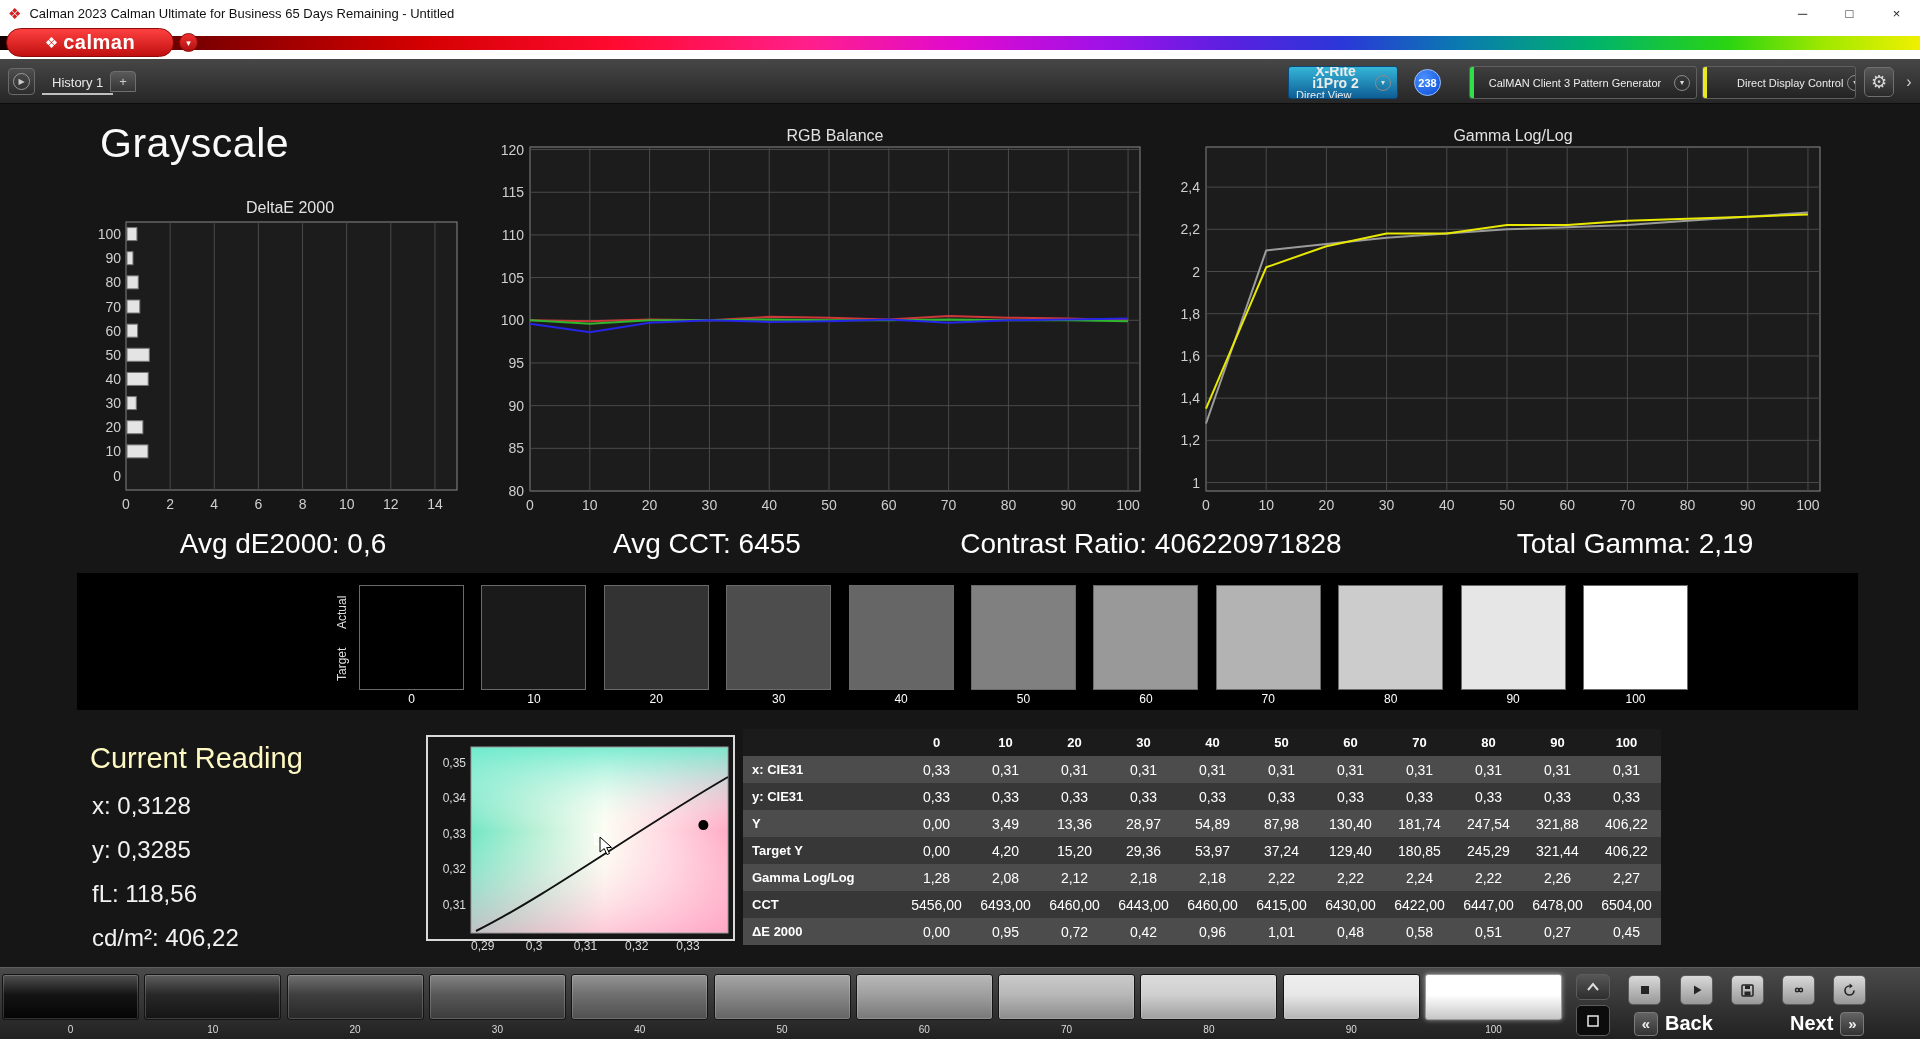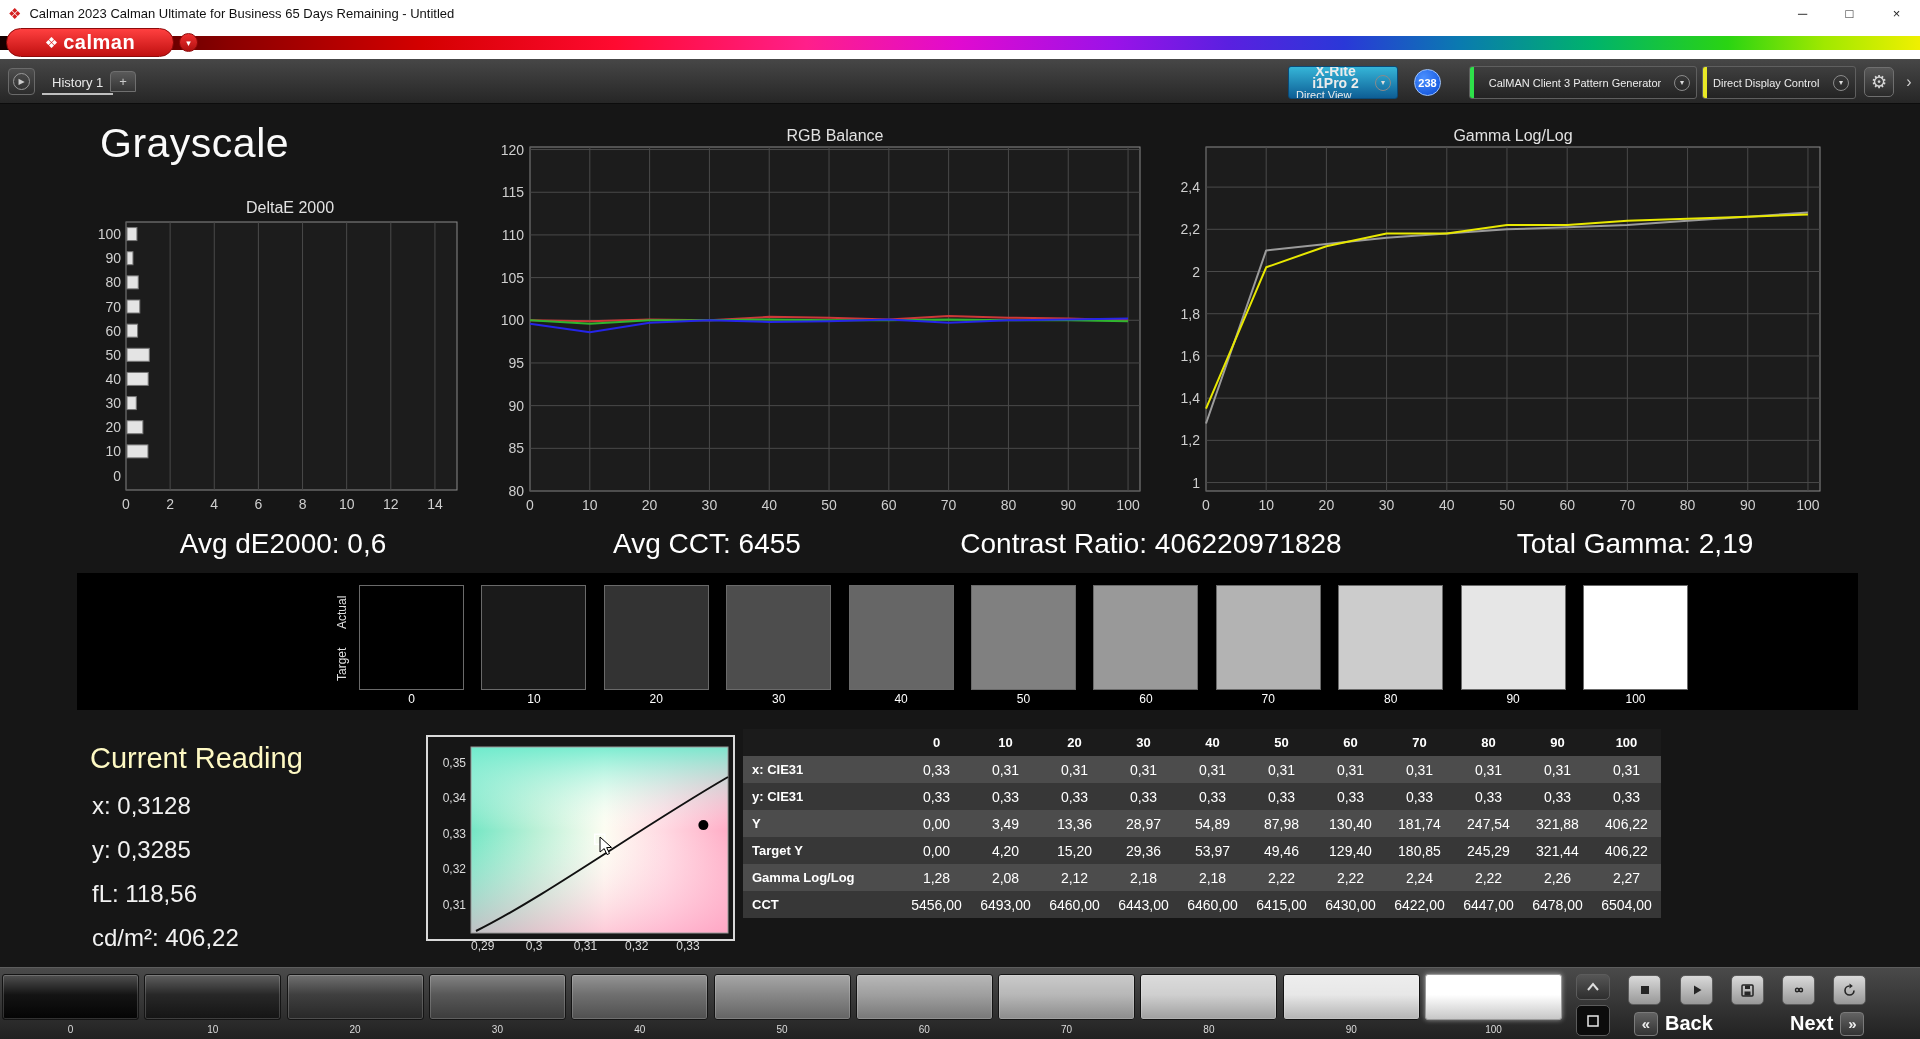--- a/index.html
+++ b/index.html
@@ -56,21 +56,21 @@
   .dd .dd-text { padding-left:10px; padding-right:4px; white-space:nowrap; flex:1; }
   .dd .dd-chev { width:16px; height:16px; min-width:16px; border:1px solid #8a8a8a; border-radius:50%;
     font-size:8px; color:#ddd; display:flex; align-items:center; justify-content:center; margin-right:6px; }
   .dd-meter { left:1288px; width:110px; background:linear-gradient(180deg,#35b5d8,#0e5e95); border-color:#0a4a78; }
   .dd-meter .m2 { display:flex; flex-direction:column; line-height:12px; padding-left:7px; flex:1; }
   .dd-meter .m2 b { font-size:14px;text-align:center; }
   .badge { position:absolute; left:1414px; top:10px; width:27px; height:27px; border-radius:50%;
     background:radial-gradient(circle at 35% 30%, #4a90ff, #0a4bd6); border:1px solid #9dc4ff;
     color:#fff; font-size:11px; font-weight:bold; display:flex; align-items:center; justify-content:center; }
   .dd-pattern { left:1469px; width:228px;text-align:center; }
-  .dd-display { left:1702px; width:154px; }
+  .dd-display { left:1702px; width:154px;padding-left:24px; }
   .settings-btn { position:absolute; left:1864px; top:8px; width:30px; height:30px;
     background:linear-gradient(180deg,#585858,#2a2a2a); border:1px solid #6f6f6f; border-radius:5px;
     color:#d6d6d6; font-size:18px; display:flex; align-items:center; justify-content:center; cursor:pointer; }
   .more-btn { position:absolute; left:1900px; top:8px; width:18px; height:30px;
     color:#cfcfcf; font-size:16px; display:flex; align-items:center; justify-content:center; cursor:pointer; }
 
   
   .page-title { position:absolute; left:100px; top:120px; font-size:41px; font-weight:400;
     color:#fafafa; letter-spacing:0.5px; }
   .chart-title { position:absolute; width:320px; text-align:center; font-size:16px; color:#e2e2e2; }
@@ -489,21 +489,21 @@
           <td>321,88</td>
           <td>406,22</td>
         </tr>
         <tr>
           <td class="lbl">Target Y</td>
           <td>0,00</td>
           <td>4,20</td>
           <td>15,20</td>
           <td>29,36</td>
           <td>53,97</td>
-          <td>49,46</td>
+          <td>37,24</td>
           <td>129,40</td>
           <td>180,85</td>
           <td>245,29</td>
           <td>321,44</td>
           <td>406,22</td>
         </tr>
         <tr>
           <td class="lbl">Gamma Log/Log</td>
           <td>1,28</td>
           <td>2,08</td>
@@ -523,20 +523,34 @@
           <td>6493,00</td>
           <td>6460,00</td>
           <td>6443,00</td>
           <td>6460,00</td>
           <td>6415,00</td>
           <td>6430,00</td>
           <td>6422,00</td>
           <td>6447,00</td>
           <td>6478,00</td>
           <td>6504,00</td>
+        </tr>
+        <tr>
+          <td class="lbl">ΔE 2000</td>
+          <td>0,00</td>
+          <td>0,95</td>
+          <td>0,72</td>
+          <td>0,42</td>
+          <td>0,96</td>
+          <td>1,01</td>
+          <td>0,48</td>
+          <td>0,58</td>
+          <td>0,51</td>
+          <td>0,27</td>
+          <td>0,45</td>
         </tr>
       </tbody>
     </table>
 
   <div class="bottombar">
     <div id="patches">
         <div class="patch" style="left: 2px; background: linear-gradient(rgba(255, 255, 255, 0.3) 0%, rgba(255, 255, 255, 0.06) 45%, rgba(0, 0, 0, 0.22) 100%), rgb(5, 5, 5);"></div>
         <div class="patch-lab" style="left: 2px;">0</div>
         <div class="patch" style="left: 144.3px; background: linear-gradient(rgba(255, 255, 255, 0.3) 0%, rgba(255, 255, 255, 0.06) 45%, rgba(0, 0, 0, 0.22) 100%), rgb(26, 26, 26);"></div>
         <div class="patch-lab" style="left: 144.3px;">10</div>

